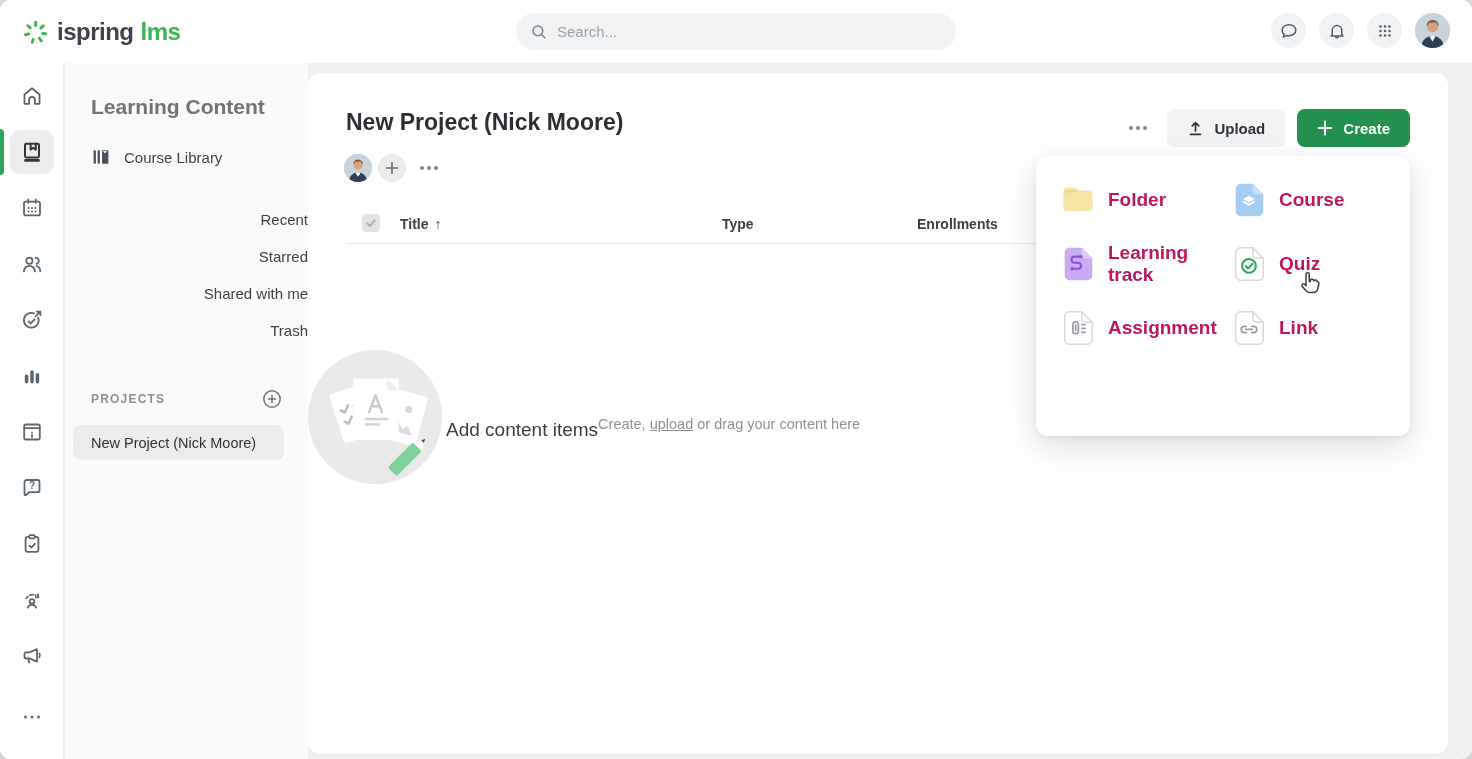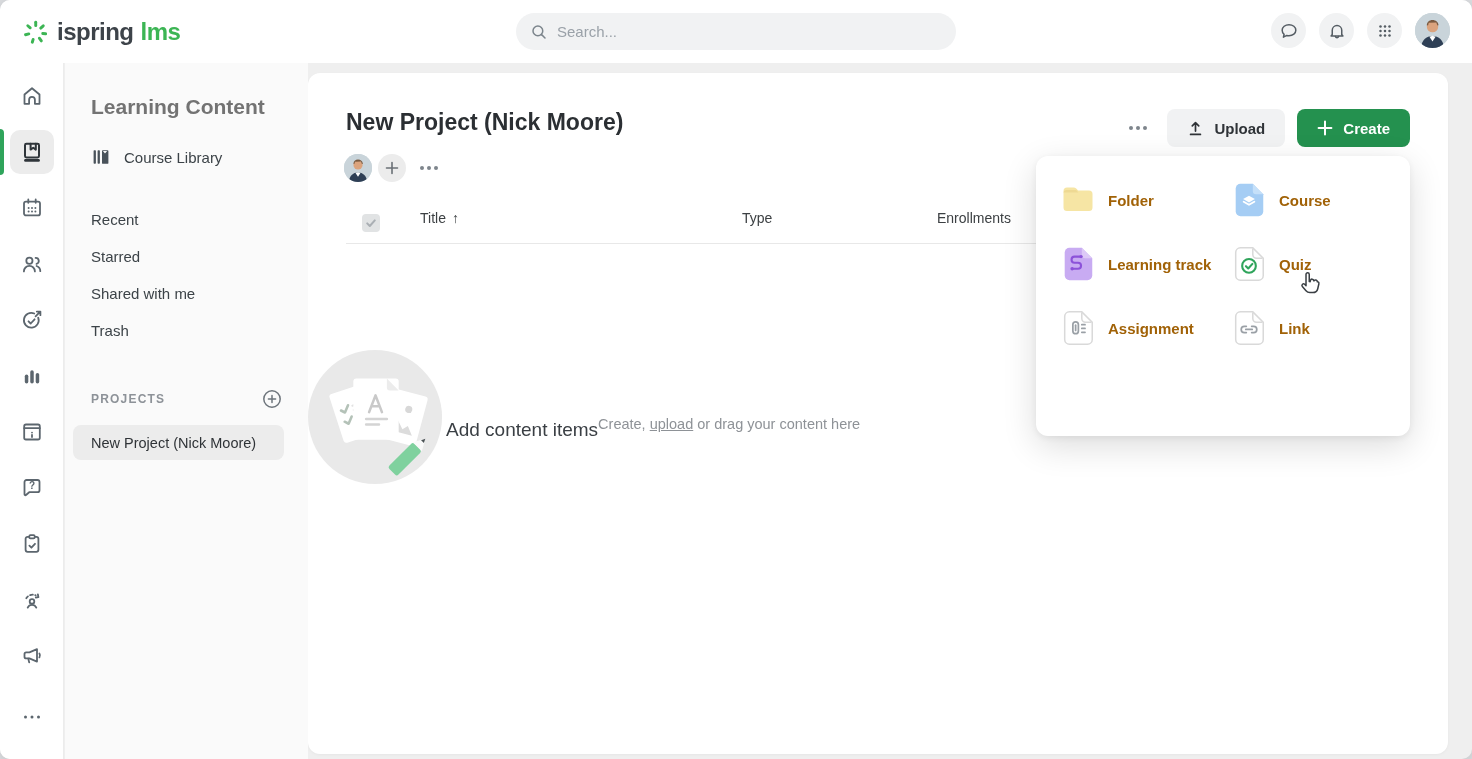--- a/index.html
+++ b/index.html
@@ -33,21 +33,21 @@
   .rail-item.active .pad{ background:#ececec; }
   .rail-item.active::before{ content:""; position:absolute; left:0; top:5px; width:4px; height:46px;
                              background:#2fa45b; border-radius:0 4px 4px 0; }
   .rail-item.more{ margin-top:auto; margin-bottom:14px; }
 
   
   .sidebar{ position:absolute; left:65px; top:63px; bottom:0; width:243px; background:#fafafa; z-index:10; }
   .sb-title{ font-size:21px; font-weight:bold; color:#737373; margin:32px 0 0 26px; }
   .sb-library{ display:flex; align-items:center; gap:13px; margin:28px 0 0 26px; cursor:pointer;
                font-size:15px; color:#3c4348; }
-  .sb-nav{ margin-top:34px; }
+  .sb-nav{ margin-top:34px;text-align:right; }
   .sb-nav-item{ font-size:15px; color:#3c4348; padding:10px 0 10px 26px; cursor:pointer; }
   .sb-projects-head{ display:flex; align-items:center; justify-content:space-between;
                      margin:40px 26px 0 26px; }
   .sb-projects-label{ font-size:12px; font-weight:bold; letter-spacing:1.2px; color:#8d9298; }
   .sb-plus{ background:none; border:none; cursor:pointer; display:grid; place-items:center; }
   .project-pill{ margin:16px 24px 0 8px; background:#ececec; border-radius:8px; height:35px;
                  display:flex; align-items:center; padding-left:18px; font-size:14.5px;
                  color:#2f3337; cursor:pointer; }
 
   
@@ -65,39 +65,39 @@
                display:flex; align-items:center; gap:10px; font-size:15px; font-weight:bold;
                color:#2f3337; cursor:pointer; font-family:"Liberation Sans",sans-serif;}
   .btn-create{ height:38px; padding:0 20px; border:none; border-radius:8px; background:#24914f;
                display:flex; align-items:center; gap:10px; font-size:15px; font-weight:bold;
                color:#fff; cursor:pointer; font-family:"Liberation Sans",sans-serif;}
 
   .table-head{ position:absolute; left:38px; right:38px; top:137px; height:34px;
                border-bottom:1px solid #e8e8e8; }
   .th-check{ position:absolute; left:16px; top:4px; width:18px; height:18px; border-radius:4px;
              background:#e1e3e4; display:grid; place-items:center; cursor:pointer; }
-  .th{ position:absolute; top:0; font-size:14px; font-weight:normal; color:#3c4043; cursor:pointer;margin-left:20px; }
+  .th{ position:absolute; top:6px; font-size:14px; font-weight:bold; color:#3c4043; cursor:pointer; }
   .th-title{ left:54px; display:flex; gap:6px; align-items:center;}
   .th-type{ left:376px; }
   .th-enroll{ left:571px; }
   .sort-arrow{ font-size:14px; color:#3c4043; }
 
   .empty{ position:absolute; left:0; right:0; top:277px; display:flex; flex-direction:row;
           align-items:center; }
   .empty-title{ margin-top:22px; font-size:19px; color:#3a3f44; }
   .empty-sub{ margin-top:10px; font-size:14.5px; color:#8e9297; }
   .empty-sub a{ color:#8e9297; text-decoration:underline; cursor:pointer; }
 
   
   .create-menu{ position:absolute; left:1036px; top:156px; width:374px; height:280px; background:#fff;
                 border-radius:12px; box-shadow:0 10px 34px rgba(0,0,0,.14), 0 2px 6px rgba(0,0,0,.06);
                 z-index:40; padding:18px 16px; display:grid;
                 grid-template-columns:171px 171px; grid-auto-rows:52px; row-gap:12px; }
   .menu-item{ display:flex; align-items:center; gap:12px; padding-left:8px; border-radius:10px;
-              cursor:pointer; font-size:15px; font-weight:bold; color:#a16207; }
+              cursor:pointer; font-size:19px; font-weight:bold; color:#be185d; }
   .menu-item.hl{ background:#f4f4f4; }
   .cursor-hand{ position:absolute; left:1297px; top:270px; z-index:50; pointer-events:none; }
 
   svg{ display:block; }
 </style>
 </head>
 <body>
 
 <div class="window">
 

